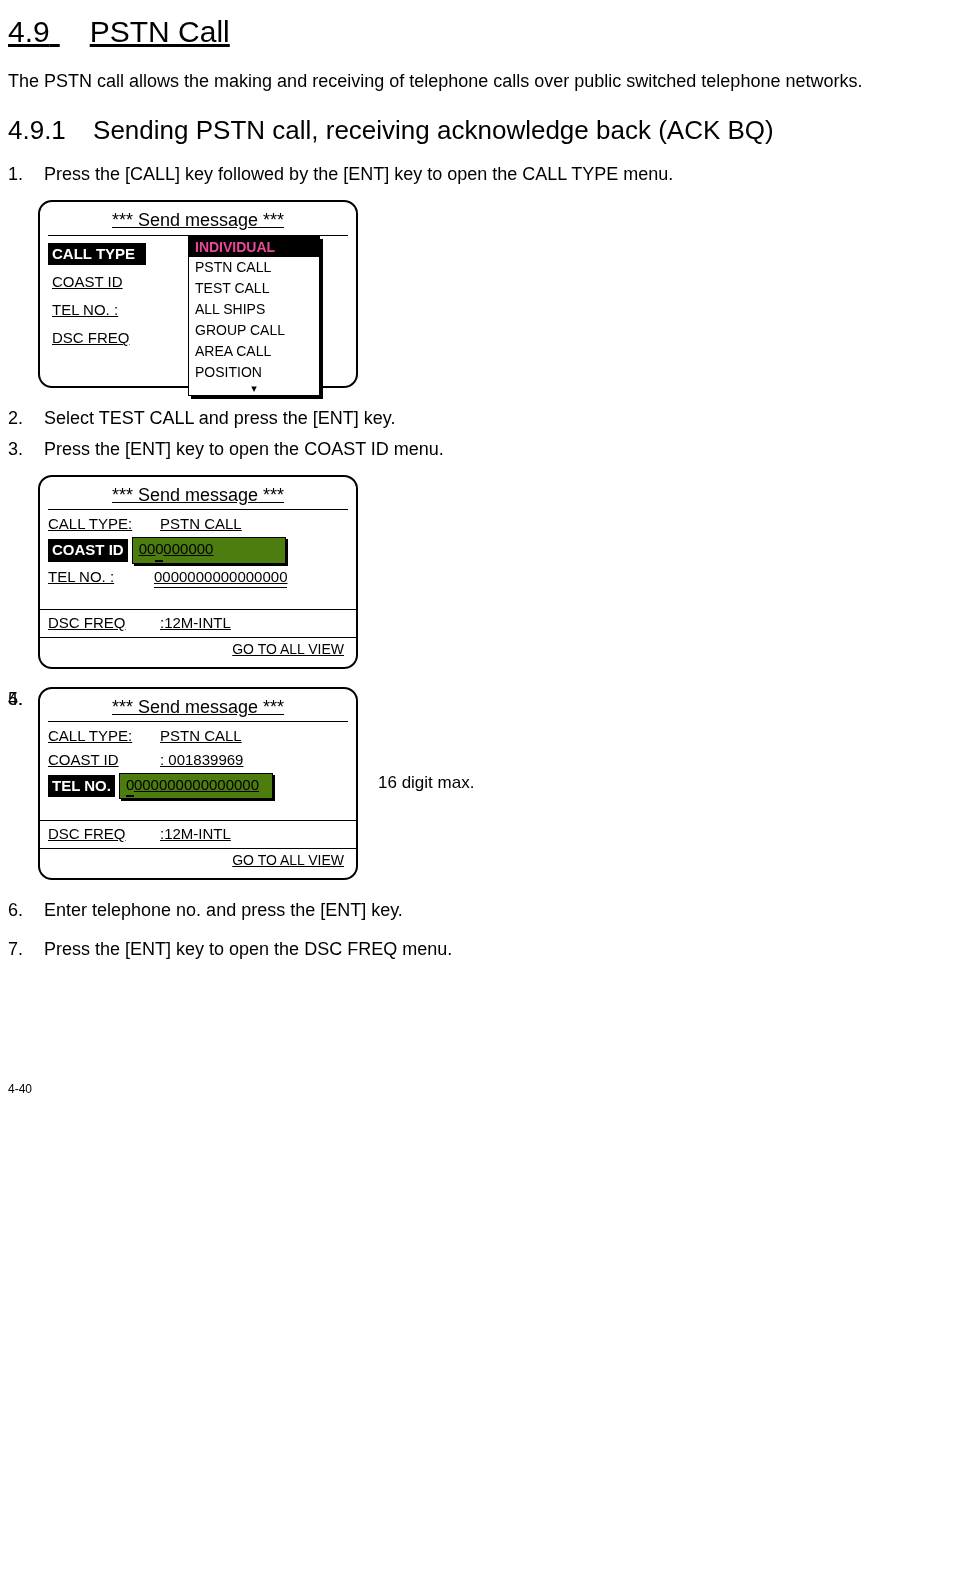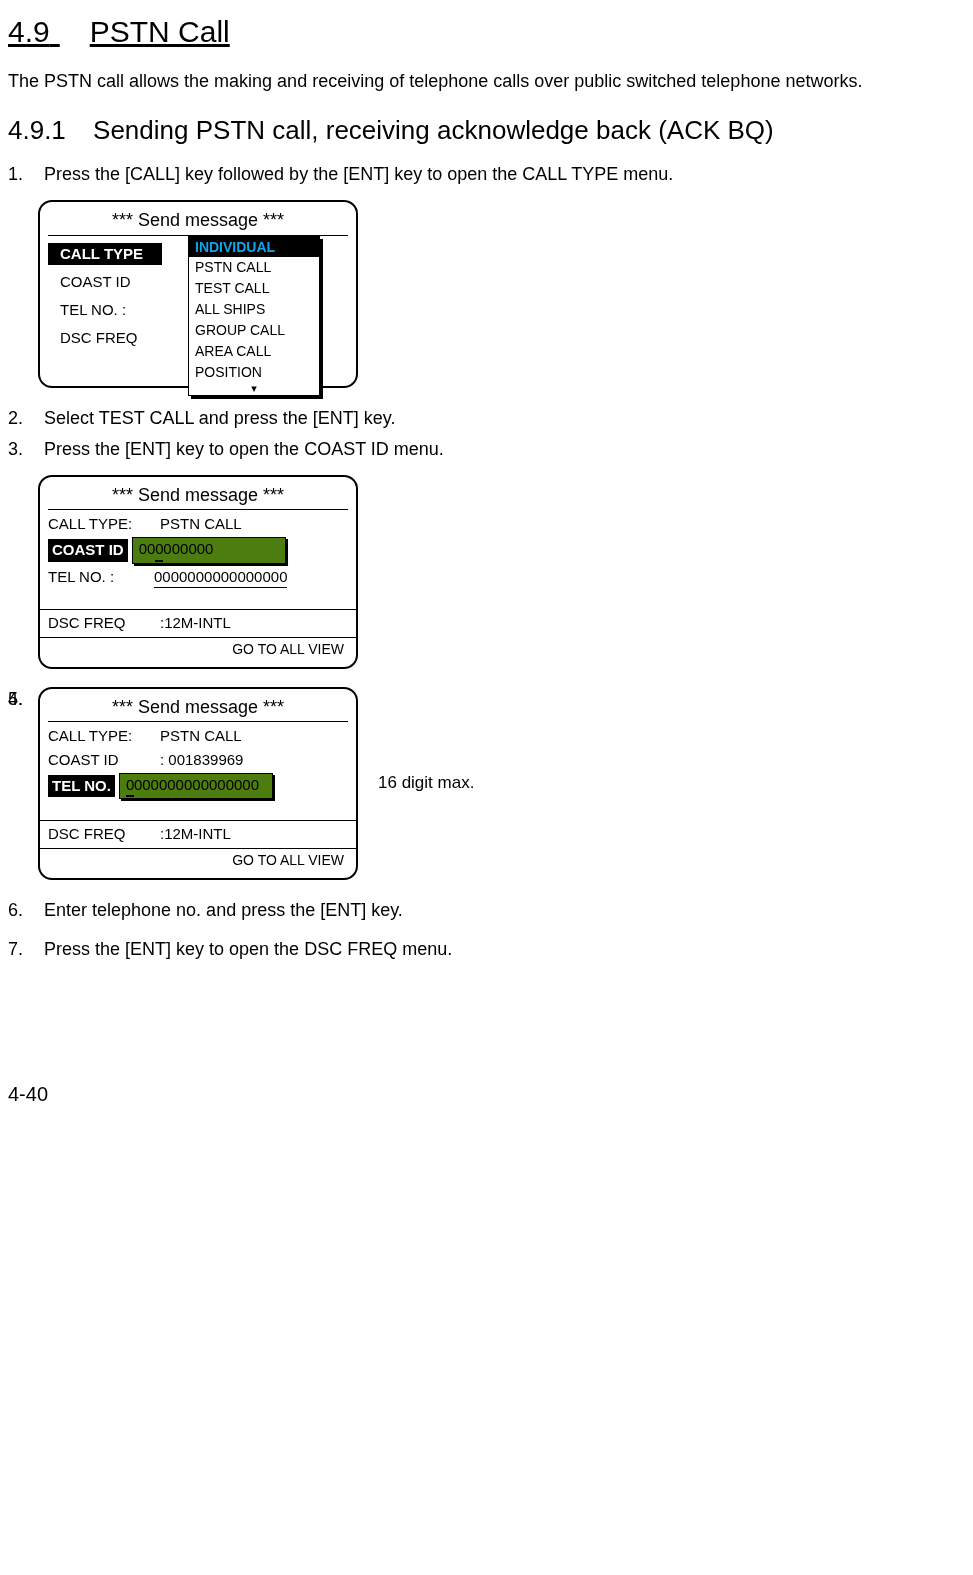--- a/index.html
+++ b/index.html
@@ -26,20 +26,21 @@
   .hint-col { margin-left: 28px; font-size: 16px; width: 180px; }
   .hint-top { margin-bottom: 4px; }
 
   .panel {
     border: 2px solid #000;
     border-radius: 14px;
     padding: 6px 8px 8px 8px;
     width: 300px;
     position: relative;
     background: #fff;
+    text-decoration: underline;
   }
   .panel-title {
     font-size: 18px;
     text-align: center;
     border-bottom: 1px solid #000;
     padding-bottom: 2px;
     margin-bottom: 4px;
   }
   .panel-body { font-size: 15px; position: relative; }
   .label { padding: 1px 4px; white-space: nowrap; }
@@ -62,45 +63,45 @@
     box-shadow: 3px 3px 0 #000;
     position: absolute;
     left: 140px;
     top: -4px;
     background: #fff;
     font-size: 14px;
     width: 130px;
     padding-bottom: 2px;
   }
   .dropdown .item { padding: 1px 6px; }
-  .dropdown .item.sel { background:#000; color:#0ea5e9; font-weight:bold; }
+  .dropdown .item.sel { background:#000; color:#ec4899; font-weight:bold; }
   .dropdown .arrow-down { text-align:center; font-size:11px; line-height:10px; }
 
   .side-box {
     border: 1px solid #000;
     box-shadow: 3px 3px 0 #000;
     background: #fff;
     font-size: 14px;
     width: 110px;
     padding: 2px 6px 4px 6px;
   }
   .side-box .arrow-up { font-size: 11px; line-height:10px; }
   .side-box .gap { height: 10px; }
 
   .left-col { display:flex; flex-direction:column; }
   .left-labels { font-size:15px; }
-  .left-labels div { margin: 3px 0; padding:1px 12px; }
+  .left-labels div { margin: 3px 0; padding:1px 4px; }
 
   .panel2 .row { display:flex; align-items:center; margin:3px 0; }
   .panel2 .rlabel { width:106px; }
   .panel2 .val { margin-left:6px; }
 
   .cursor0 { border-bottom: 2px solid #000; display:inline-block; width:8px; text-align:center; }
 
-  .page-num { font-size: 20px; margin-top: 120px; margin-bottom: 2px; }
+  .page-num { font-size: 12px; margin-top: 120px; margin-bottom: 2px; }
 
   .note-right { margin-left: 20px; align-self: center; font-size:17px; }
 </style>
 </head>
 <body>
 
 <h1>
   <span class="section-num">4.9</span>
   <span class="section-title">PSTN Call</span>
 </h1>

